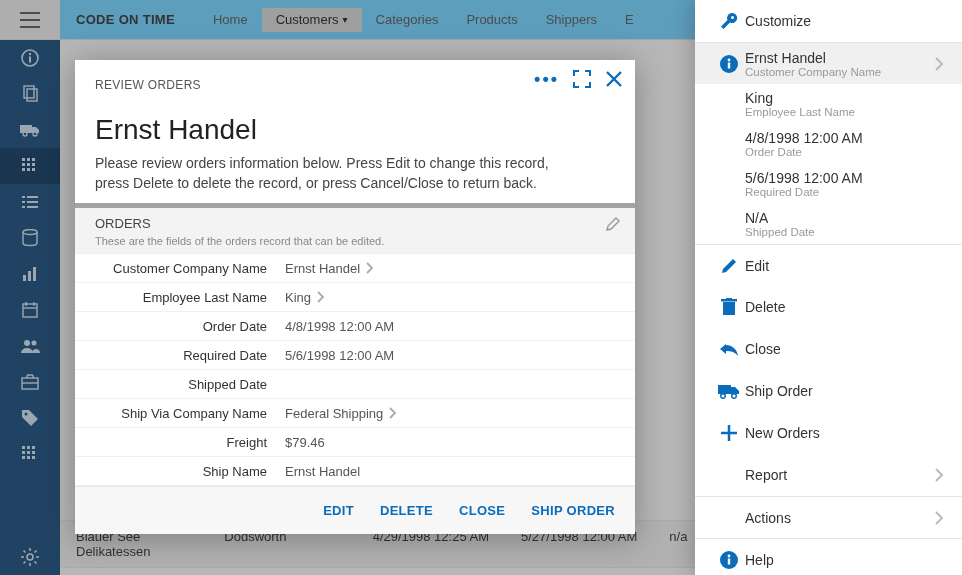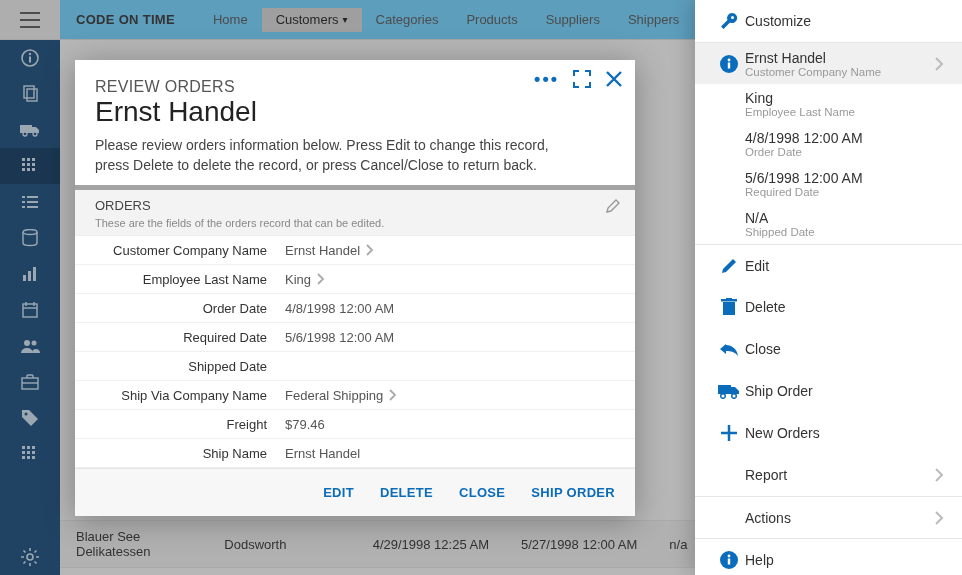--- a/index.html
+++ b/index.html
@@ -17,26 +17,26 @@
 .topbar { position:absolute; top:0; left:60px; right:0; height:40px; background:#7dd3fc; display:flex; align-items:center; padding:0 16px; z-index:2; border-bottom:1px solid #ddd; }
 .brand { font-weight:700; font-size:13px; color:#444; letter-spacing:0.3px; margin-right:24px; }
 .tab { font-size:13px; color:#666; padding:0 14px; height:24px; display:flex; align-items:center; cursor:pointer; }
 .tab.active { background:#d5d5d5; color:#333; }
 .dd { font-size:10px; margin-left:4px; }
 
 
 .bg-table { position:absolute; top:40px; left:60px; right:0; bottom:0; z-index:1; background:#f5f5f5; font-size:13px; color:#444; }
 .bg-row { display:flex; border-bottom:1px solid #e3e3e3; padding:8px 16px; gap:20px; }
 .bg-row > div { flex:1; }
-.bg-row.alt { background:#ededed;align-items:center; }
+.bg-row.alt { background:#ededed; }
 
 
 .panel { position:absolute; top:60px; left:75px; width:560px; background:#fff; z-index:8; box-shadow:0 4px 30px rgba(0,0,0,0.3); }
 .panel-head { padding:18px 20px 10px; position:relative; }
-.eyebrow { font-size:16px; letter-spacing:0.3px; color:#555; margin-bottom:0; }
+.eyebrow { font-size:12px; letter-spacing:0.3px; color:#555; margin-bottom:22px; }
 .panel-title { font-size:28px; font-weight:300; color:#222; margin-bottom:8px; }
 .panel-desc { font-size:14px; color:#444; line-height:1.4; padding-right:40px; }
 .panel-tools { position:absolute; top:10px; right:12px; display:flex; gap:14px; }
 .panel-tools .ico { color:#0b6cbb; cursor:pointer; }
 .panel-tools .three-dots { font-size:18px; line-height:1; letter-spacing:2px; font-weight:700; }
 .section-head { background:#f3f3f3; border-top:5px solid #a3a3a3; border-bottom:1px solid #eee; padding:8px 20px 6px; position:relative; }
 .section-title { font-size:13px; color:#444; }
 .section-sub { font-size:11px; color:#888; margin-top:4px; }
 .section-head .pencil { position:absolute; right:14px; top:8px; color:#999; }
 .form-rows { }
@@ -196,23 +196,20 @@
       <span>Customers</span>
       <span class="dd">▾</span>
     </div>
   <div class="tab">
       <span>Categories</span>
     </div>
   <div class="tab">
       <span>Products</span>
     </div>
   <div class="tab">
-      <span>Suppliers</span>
-    </div>
-  <div class="tab">
       <span>Shippers</span>
     </div>
   <div class="tab">
       <span>E</span>
     </div>
 </div>
 
 <div class="bg-table">
   <div style="height:449px"></div>
   <div class="bg-row">

